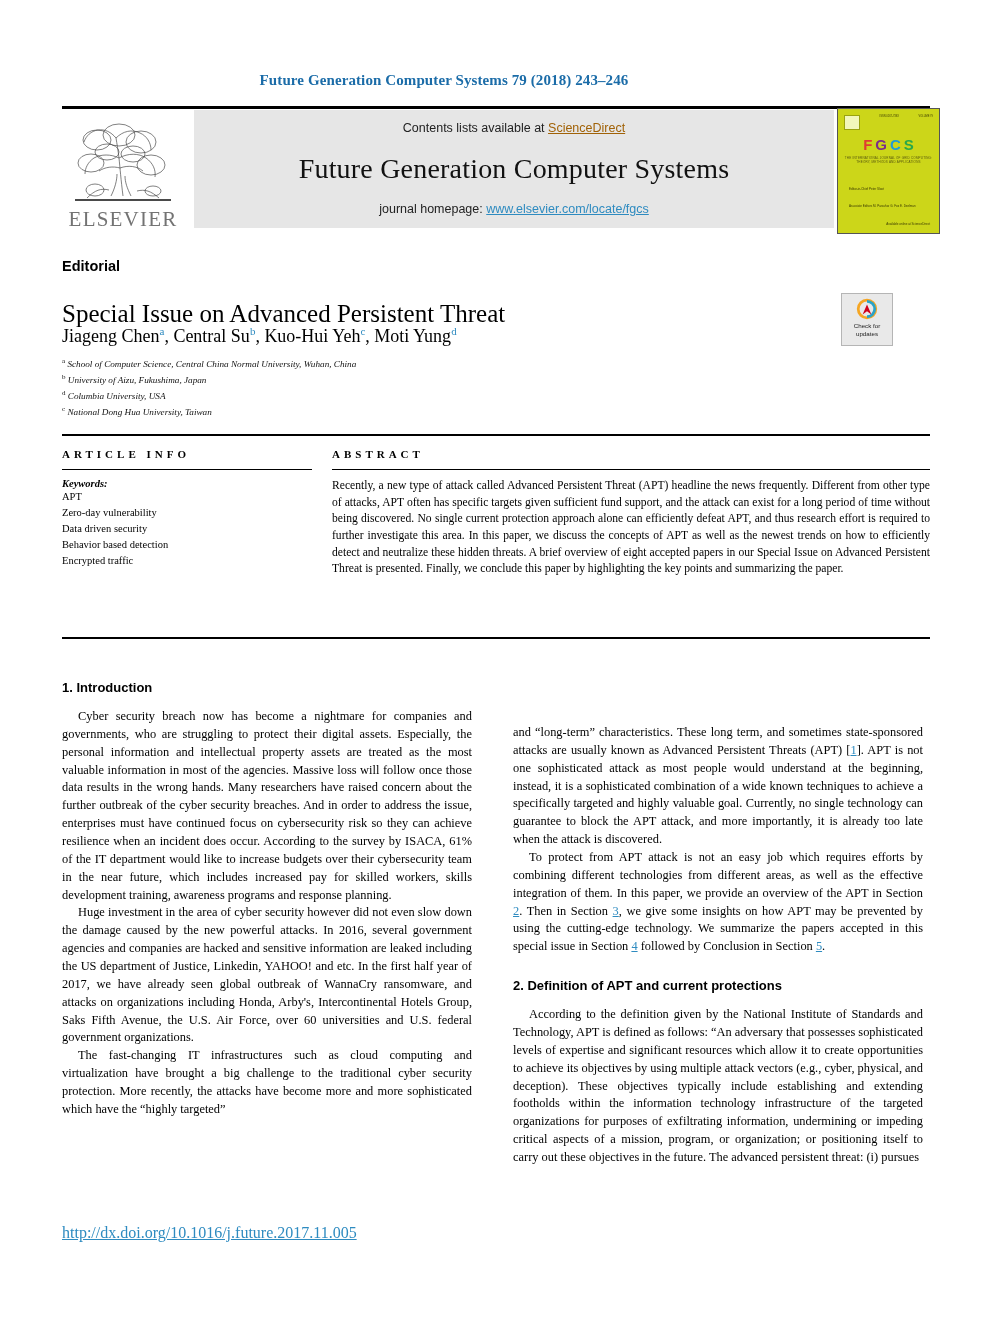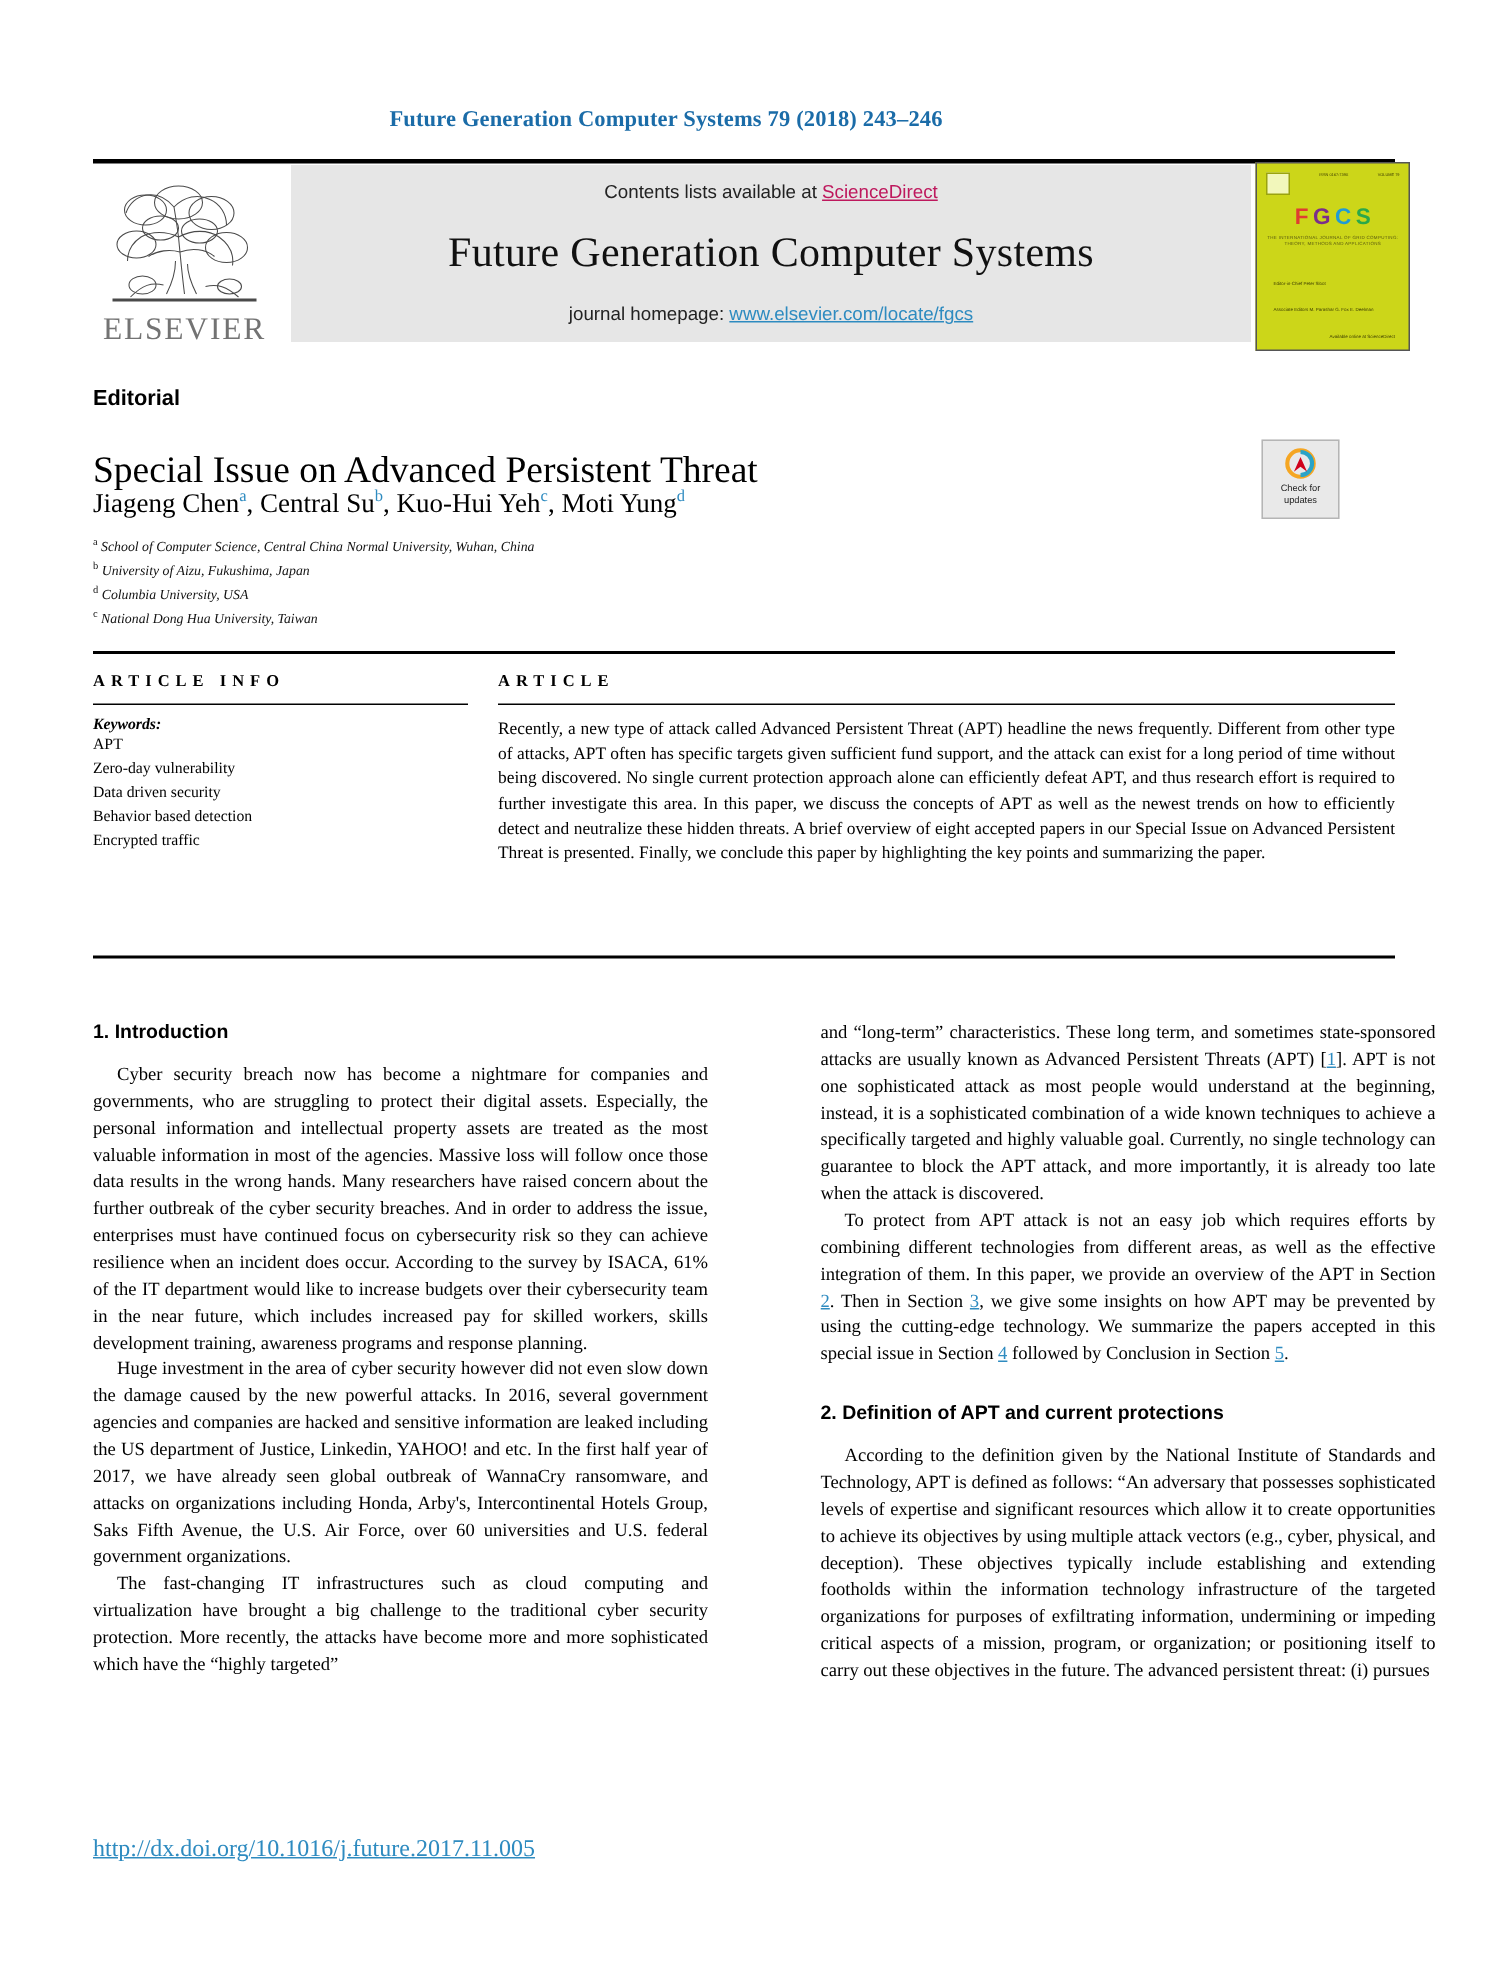--- a/index.html
+++ b/index.html
@@ -90,21 +90,21 @@
     align-items: center;
     justify-content: space-between;
     padding: 11px 0 12px 0;
     box-sizing: border-box;
   }
   .sd-line {
     font-family: "Liberation Sans", sans-serif;
     font-size: 12.5px;
     color: #222;
   }
-  .sd-link { color: #be185d; }
+  .sd-link { color: #a16207; }
   .journal-name {
     font-family: "Liberation Serif", serif;
     font-size: 28px;
     color: #111;
     letter-spacing: 0.2px;
   }
   .homepage-line {
     font-family: "Liberation Sans", sans-serif;
     font-size: 12.5px;
     color: #222;
@@ -282,21 +282,21 @@
     height: 530px;
   }
   .col {
     position: absolute;
     top: 0;
     width: 410px;
     height: 530px;
     overflow: hidden;
   }
   .col.left { left: 0; }
-  .col.right { left: 485px; }
+  .col.right { left: 451px; margin-top: 44px; }
 
   .body-head {
     font-family: "Liberation Sans", sans-serif;
     font-size: 13px;
     font-weight: bold;
     margin: 0 0 13px 0;
   }
   .body-head.spaced { margin-top: 22px; }
   p.bodytext {
     font-family: "Liberation Serif", serif;
@@ -443,21 +443,21 @@
     <div class="kw-list">
       <div>APT</div>
       <div>Zero-day vulnerability</div>
       <div>Data driven security</div>
       <div>Behavior based detection</div>
       <div>Encrypted traffic</div>
     </div>
   </div>
 
   <div class="abs-col">
-    <div class="sechead">ARTICLE</div>
+    <div class="sechead">ABSTRACT</div>
     <div class="thin-rule"></div>
     <div class="abstract-text">Recently, a new type of attack called Advanced Persistent Threat (APT) headline the news frequently. Different from other type of attacks, APT often has specific targets given sufficient fund support, and the attack can exist for a long period of time without being discovered. No single current protection approach alone can efficiently defeat APT, and thus research effort is required to further investigate this area. In this paper, we discuss the concepts of APT as well as the newest trends on how to efficiently detect and neutralize these hidden threats. A brief overview of eight accepted papers in our Special Issue on Advanced Persistent Threat is presented. Finally, we conclude this paper by highlighting the key points and summarizing the paper.</div>
   </div>
 
   <div class="rule-med r2"></div>
 
   <div class="body-cols">
 
     <div class="col left">
       <div class="body-head">1. Introduction</div>

